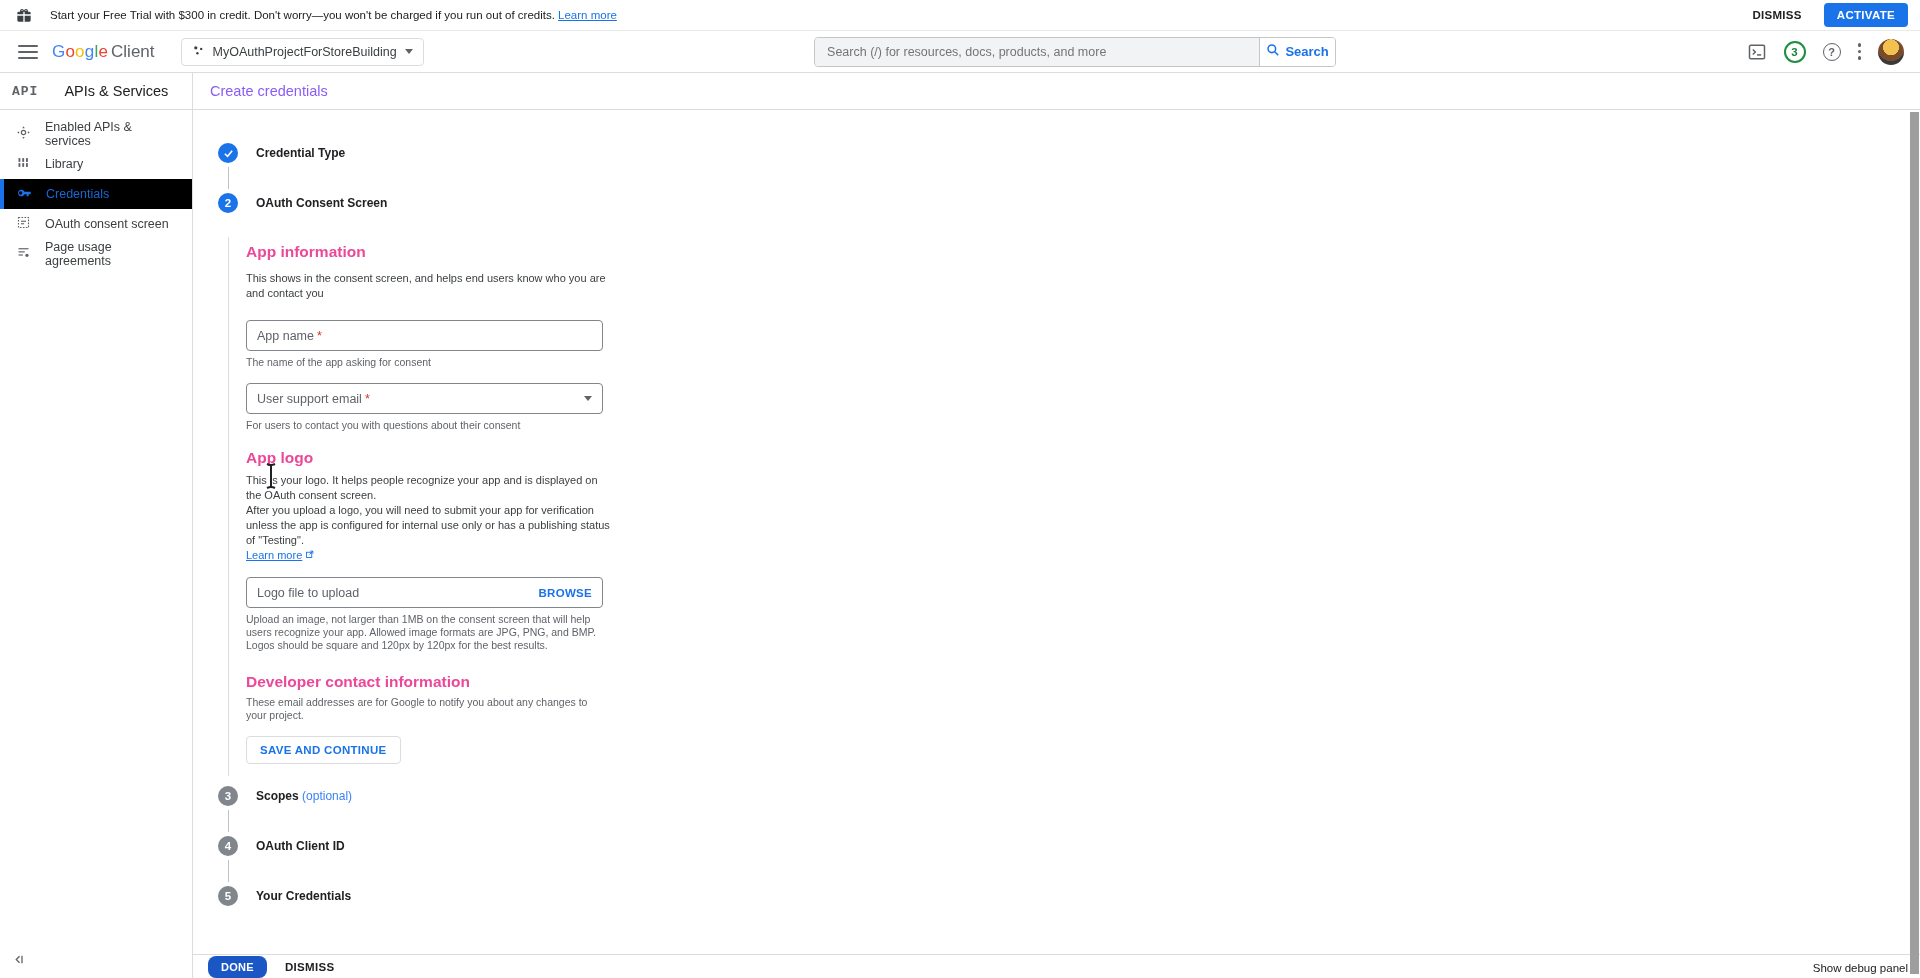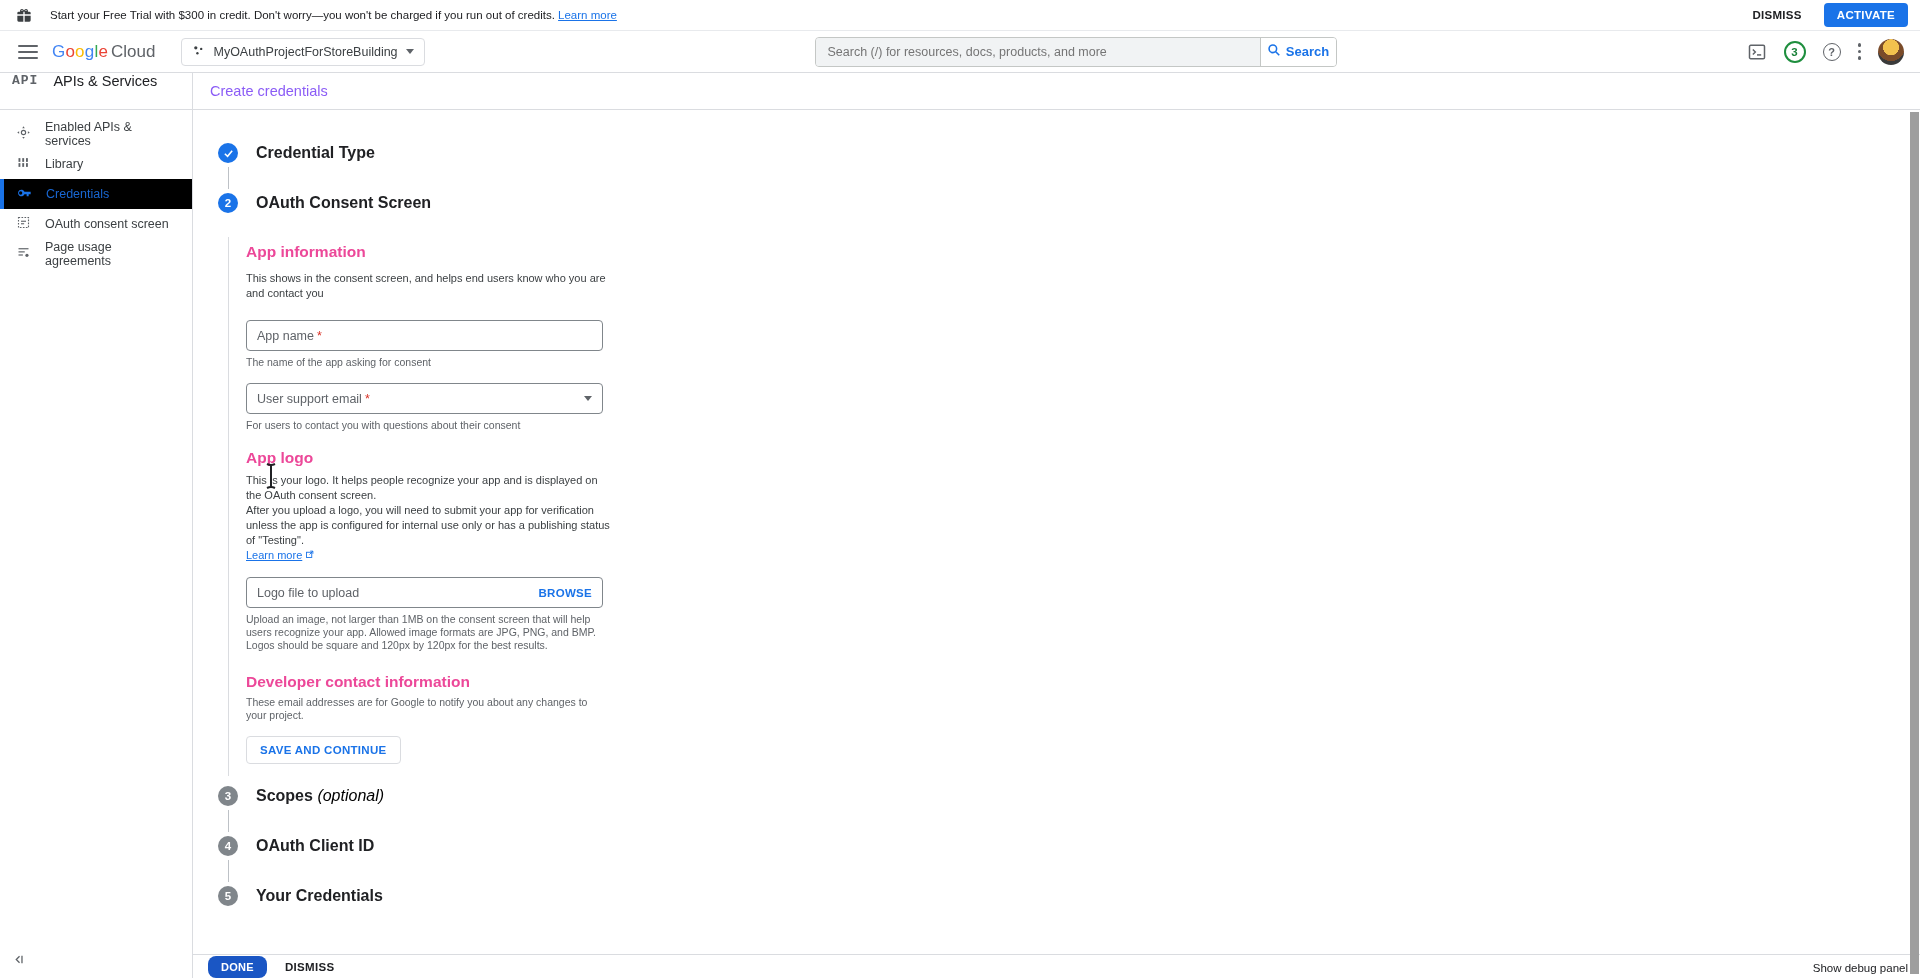--- a/index.html
+++ b/index.html
@@ -51,21 +51,21 @@
     display:flex; align-items:center; justify-content:center; font-size:11px;
     color:#5f6368; font-weight:bold; }
   .dots-vert { display:flex; flex-direction:column; gap:3px; }
   .dots-vert i { width:3.5px; height:3.5px; background:#5f6368; border-radius:50%; }
   .avatar { width:26px; height:26px; border-radius:50%;
     background:radial-gradient(circle at 50% 32%, #f2c14e 0 36%, #7a4b2a 37% 62%, #3a3a3a 63% 100%); }
 
   
   .app-body { display:flex; height:905px; }
   .sidebar { width:193px; border-right:1px solid #dadce0; position:relative; flex-shrink:0; }
-  .sb-header { height:37px; display:flex; gap:15px; padding:0 12px;
+  .sb-header { height:37px; display:flex; align-items:center; gap:26px; padding:0 12px;
     border-bottom:1px solid #dadce0; }
   .sb-logo { font-family:"Liberation Mono", monospace; font-size:13px; font-weight:bold;
     color:#5f6368; letter-spacing:1px; }
   .sb-title { font-size:14.5px; color:#202124; }
   .sb-list { padding-top:9px; }
   .sb-item { height:30px; display:flex; align-items:center; gap:14px; padding:0 12px 0 16px;
     font-size:12.5px; color:#3c4043; cursor:pointer; position:relative; }
   .sb-item svg { flex-shrink:0; }
   .sb-item.active { background:#000000; color:#1967d2; }
   .sb-item.active::before { content:""; position:absolute; left:0; top:0; bottom:0;
@@ -76,22 +76,22 @@
   .main-header { height:37px; display:flex; align-items:center; padding-left:17px;
     border-bottom:1px solid #dadce0; font-size:14.5px; color:#8b5cf6; }
   .content { position:relative; height:831px; overflow:hidden; padding-top:33px; }
 
   
   .step-row { display:flex; align-items:center; gap:18px; padding-left:25px; }
   .step-circle { width:20px; height:20px; border-radius:50%; display:flex; align-items:center;
     justify-content:center; color:#fff; font-size:11.5px; font-weight:bold; flex-shrink:0; }
   .step-circle.blue { background:#1a73e8; }
   .step-circle.gray { background:#80868b; }
-  .step-label { font-size:16px; font-weight:bold; color:#202124; }
-  .step-label .opt { color:#000000; font-weight:normal;font-style:italic; }
+  .step-label { font-size:12px; font-weight:bold; color:#202124; }
+  .step-label .opt { color:#3b82f6; font-weight:normal; }
   .step-connector { border-left:1px solid #bdc1c6; height:22px; margin:4px 0 4px 35px; }
 
   .form-block { margin:24px 0 0 35px; border-left:1px solid #dadce0; padding:6px 0 12px 17px;
     width:420px; }
   .section-h { font-size:15.5px; font-weight:bold; color:#ec4899; }
   .para { font-size:11px; line-height:15px; color:#5f6368; max-width:368px; margin-top:10px; }
   .para.dark { color:#3c4043; }
   .learn-link { color:#1a73e8; text-decoration:underline; font-size:11px; cursor:pointer; }
   .field { width:357px; height:31px; border:1px solid #80868b; border-radius:4px;
     display:flex; align-items:center; padding:0 10px; font-size:12.5px; color:#5f6368;
@@ -138,21 +138,21 @@
   <button class="banner-activate">ACTIVATE</button>
 </div>
 
 <div class="topnav">
   <div class="hamburger">
       <span></span>
       <span></span>
       <span></span>
     </div>
   <div class="brand">
-    <span class="gword"><span class="gl-0">G</span><span class="gl-1">o</span><span class="gl-2">o</span><span class="gl-3">g</span><span class="gl-4">l</span><span class="gl-5">e</span></span><span class="cloud">Cloud</span>
+    <span class="gword"><span class="gl-0">G</span><span class="gl-1">o</span><span class="gl-2">o</span><span class="gl-3">g</span><span class="gl-4">l</span><span class="gl-5">e</span></span><span class="cloud">Client</span>
   </div>
   <button class="project-btn">
     <span>
       <svg width="13" height="13" viewBox="0 0 24 24" fill="#3c4043">
           <circle cx="7" cy="7" r="3"></circle>
           <circle cx="17" cy="9" r="2.2"></circle>
           <circle cx="10" cy="17" r="2.2"></circle>
         </svg>
     </span>
     <span>MyOAuthProjectForStoreBuilding</span>

